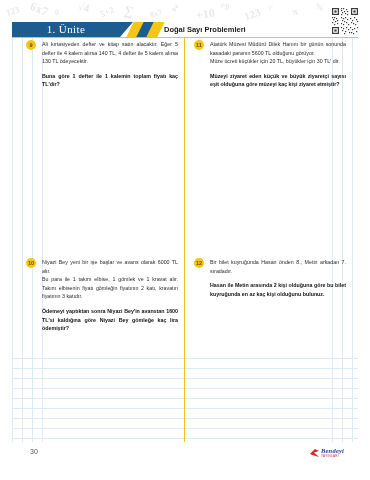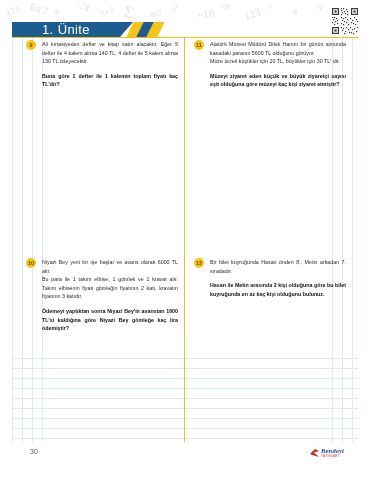--- a/index.html
+++ b/index.html
@@ -43,22 +43,23 @@
   #banner-blue-tip{
     position:absolute;left:108px;top:0;width:0;height:0;
     border-top:15px solid #1c5c90;
     border-right:13px solid transparent;
   }
   #banner-label{
     position:absolute;left:0;top:0;width:108px;height:21px;
     line-height:15px;
     text-align:center;
     color:#ffffff;
-    font-size:13px;
+    font-size:11px;
     letter-spacing:.4px;
+    font-family:Liberation Serif, serif;
   }
   .chev-y{
     position:absolute;top:0;height:15px;width:11px;
     background:#f5c518;
     transform:skewX(-26deg);
   }
   .chev-n{
     position:absolute;top:0;height:15px;width:11px;
     background:#1c5c90;
     transform:skewX(-26deg);
@@ -253,20 +254,21 @@
     </svg>
   </div>
 
   <div id="banner">
     <div id="banner-blue"></div>
     <div id="banner-blue-tip"></div>
     <div id="banner-label">1. Ünite</div>
     <div class="chev-y" style="left:118px;"></div>
     <div class="chev-n" style="left:128px;"></div>
     <div class="chev-y" style="left:138px;"></div>
+    <div id="banner-title">Doğal Sayı Problemleri</div>
   </div>
   <div id="banner-rule"></div>
 
   <div id="sheet"></div>
   <div id="divider"></div>
 
   <div class="q q-left" style="top:40px;">
     <div class="badge">9</div>
     <div class="q-body">
       <p>Ali kırtasiyeden defter ve kitap satın alacaktır. Eğer 5 defter ile 4 kalem alırsa 140 TL, 4 defter ile 5 kalem alırsa 130 TL ödeyecektir.</p>

